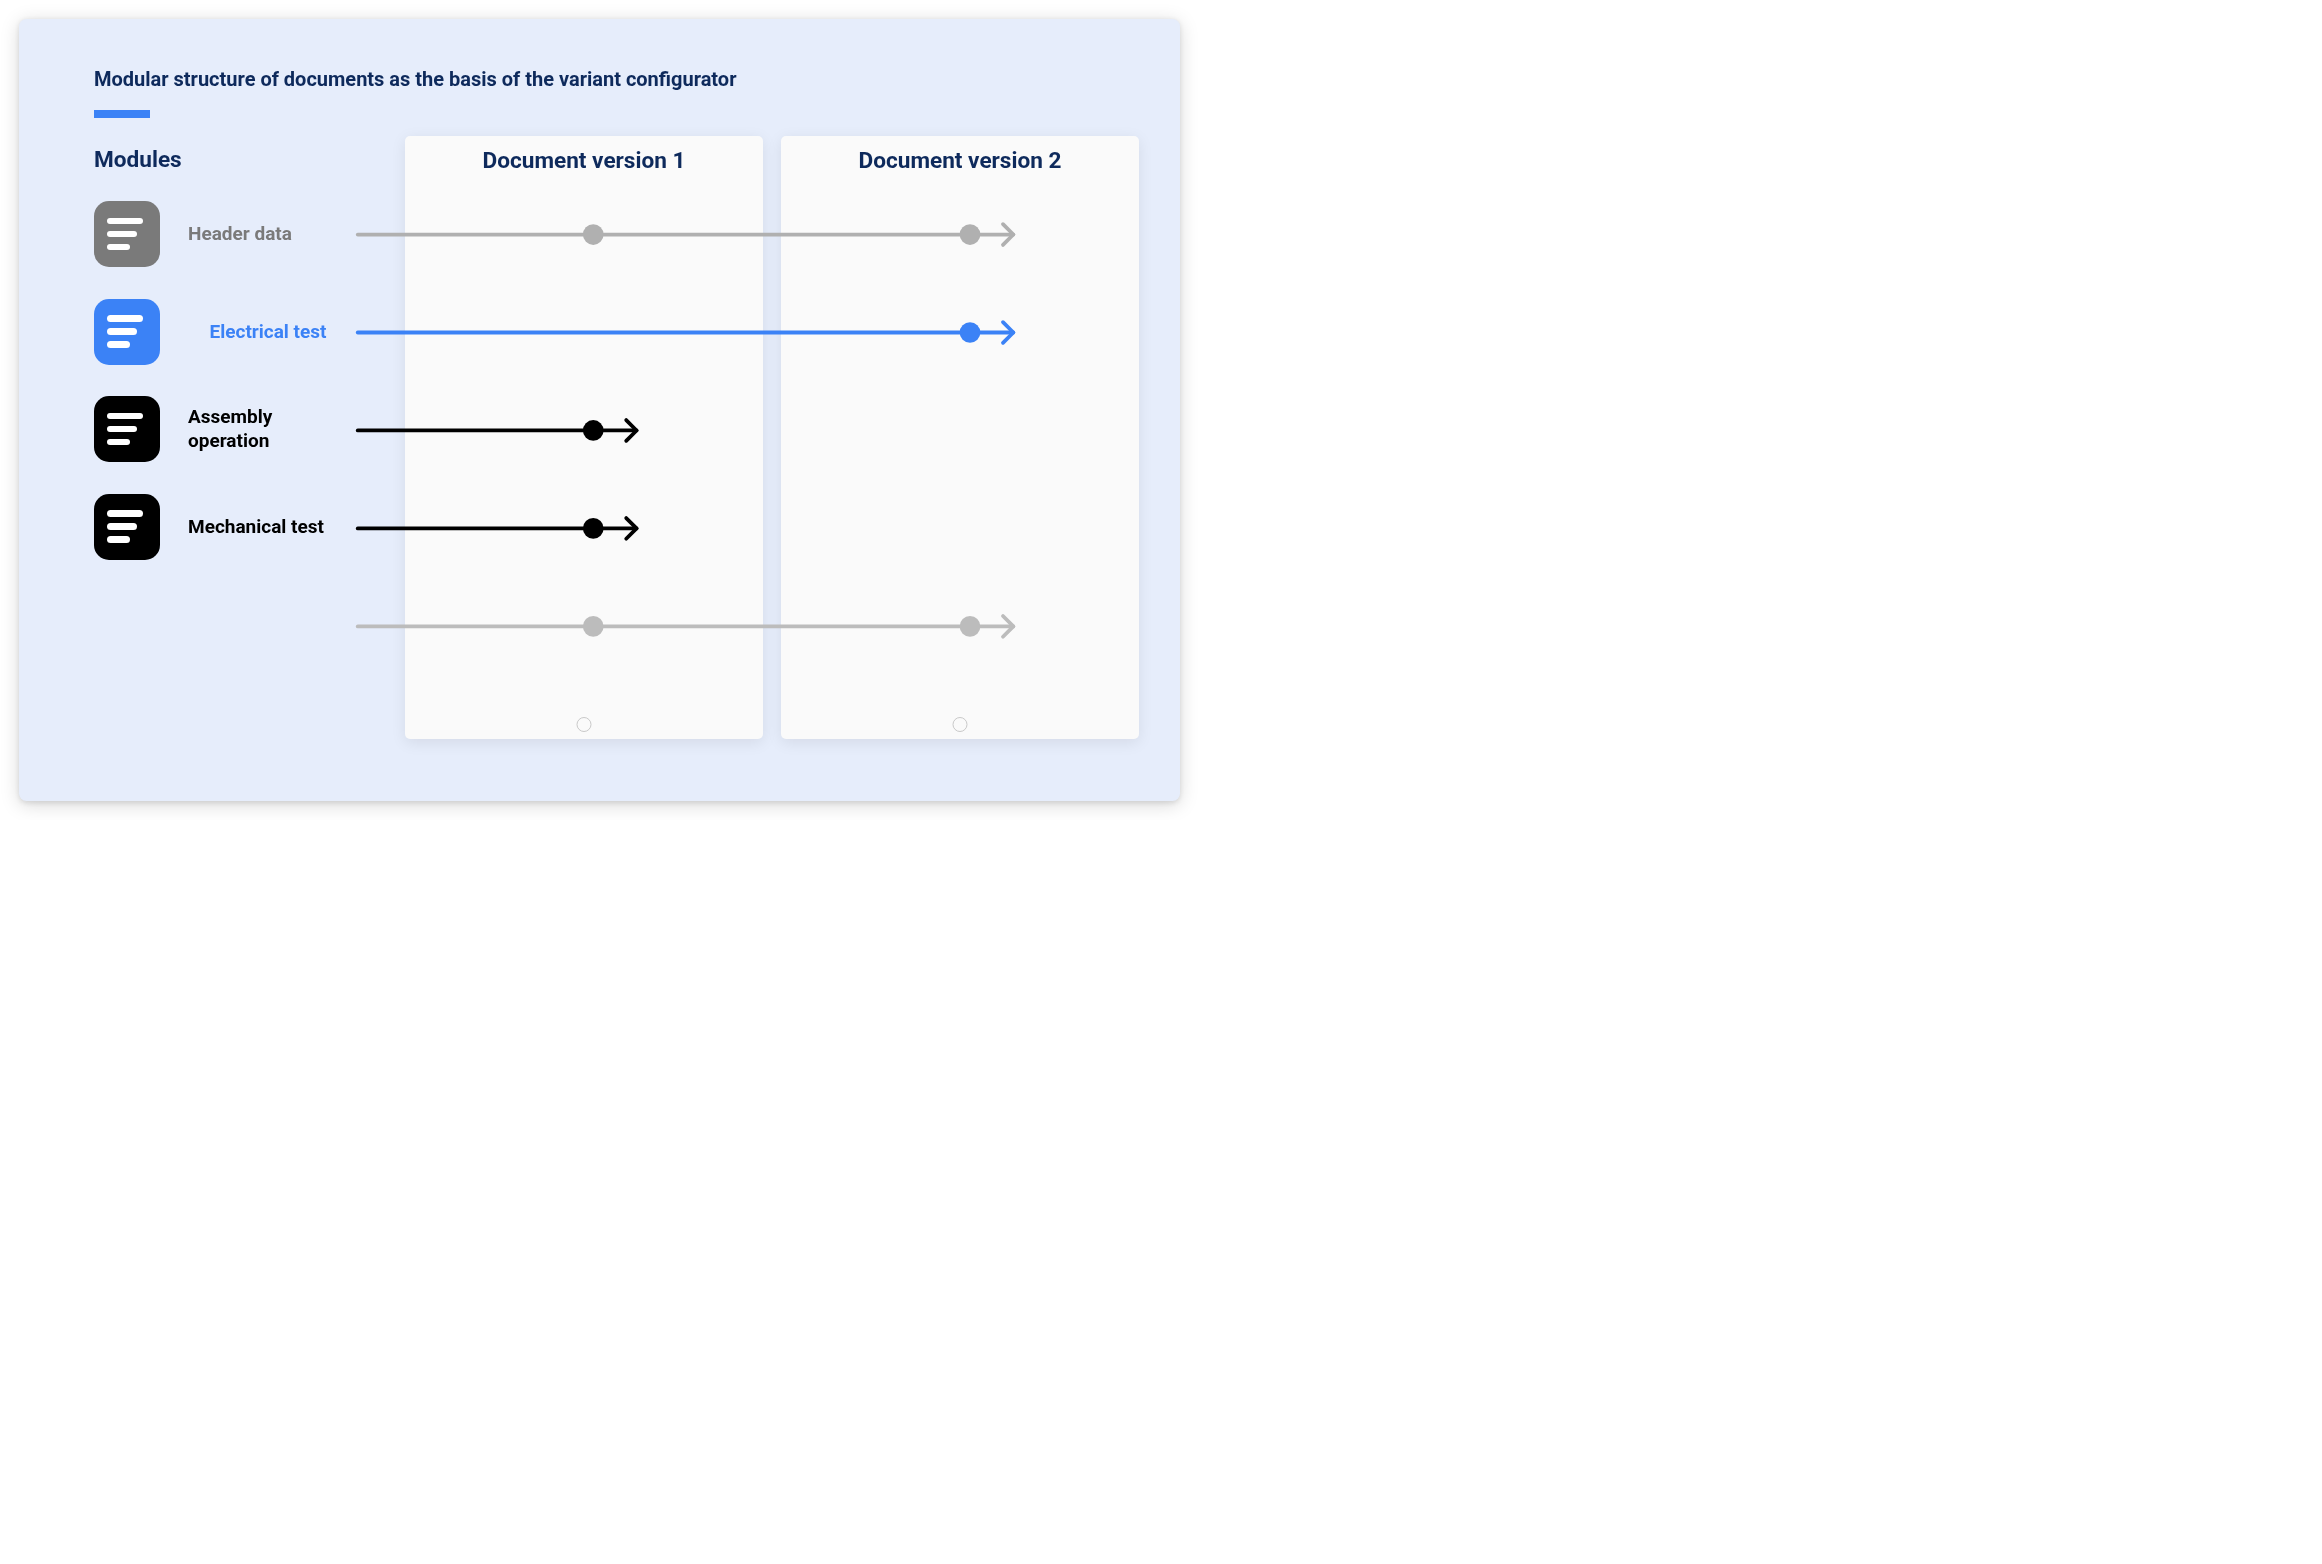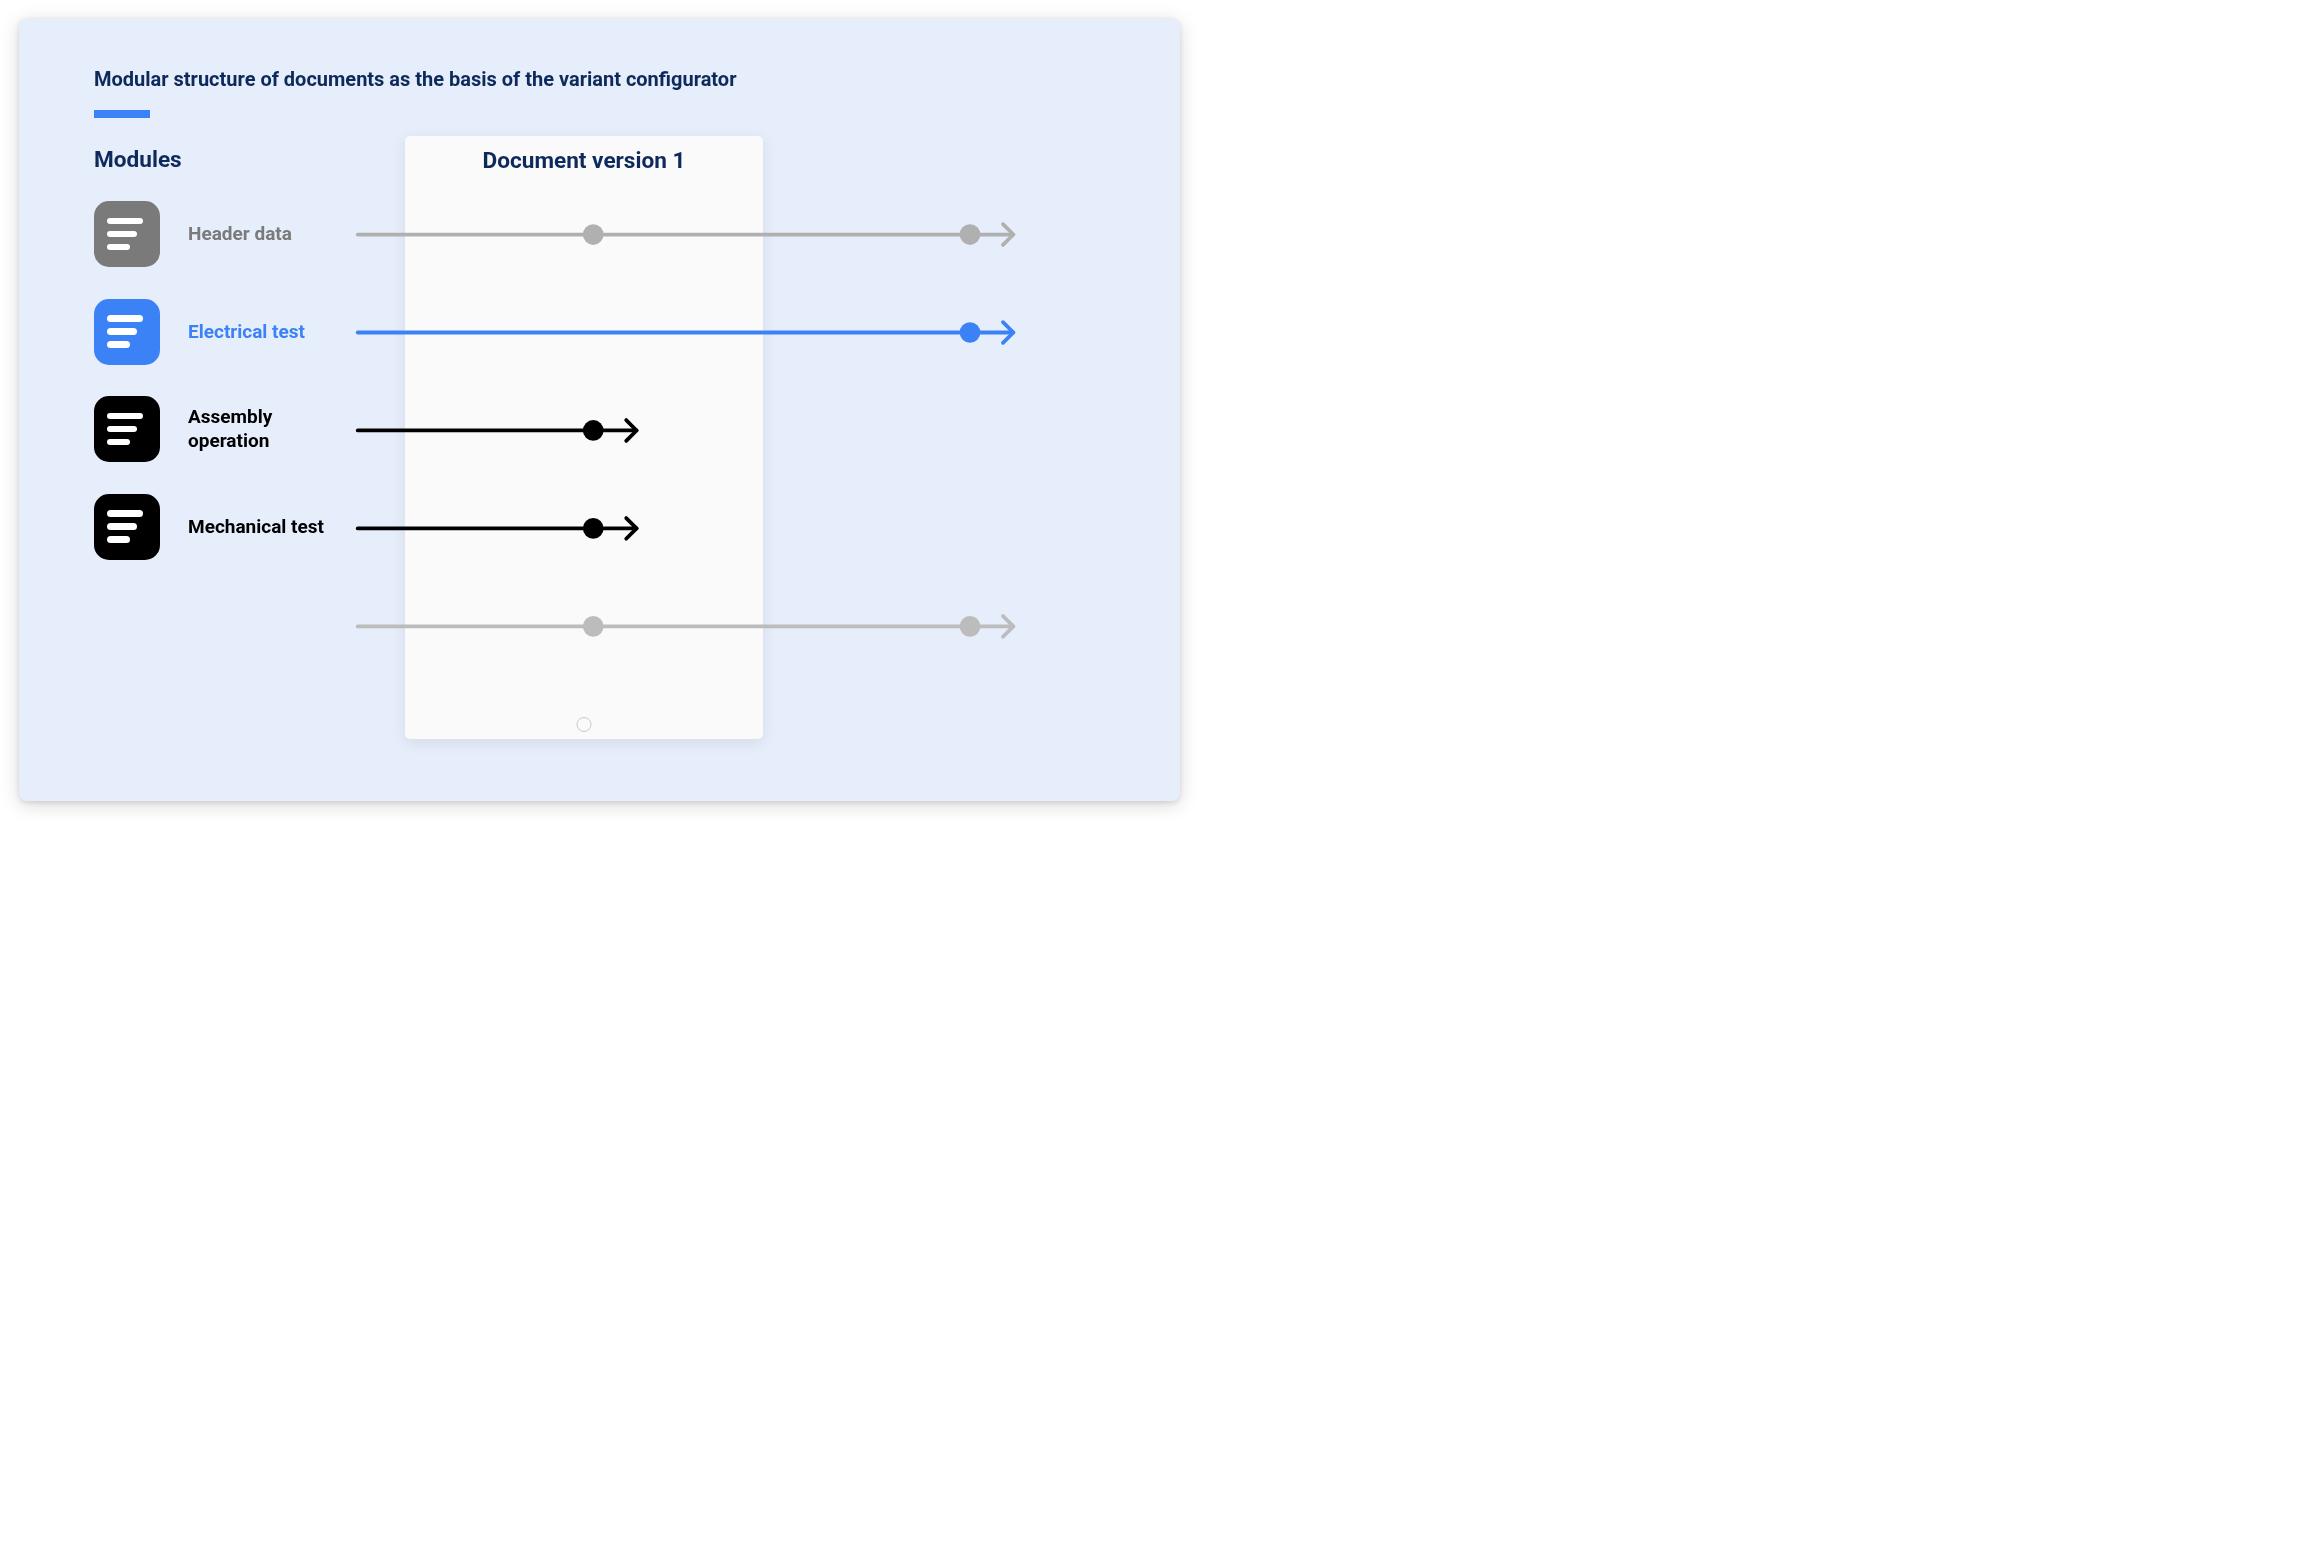--- a/index.html
+++ b/index.html
@@ -109,21 +109,21 @@
     font-size: 19px;
     font-weight: 700;
     width: 160px;
     line-height: 1.25;
   }
   .ic-gray  { background: #7a7a7a; }
   .ic-blue  { background: #3b82f6; }
   .ic-black { background: #000; }
   .ic-light { background: #b8b8b8; }
   .txt-gray  { color: #7a7a7a; }
-  .txt-blue  { color: #3b82f6; }
+  .txt-blue  { color: #3b82f6; text-align: center; }
   .txt-black { color: #000000; }
   .txt-light { color: #9a9a9a; }
 
   .arrows {
     position: absolute;
     left: 0;
     top: 0;
     pointer-events: none;
   }
 </style>
@@ -132,20 +132,24 @@
 
 <div class="panel">
   <h1 class="title">Modular structure of documents as the basis of the variant configurator</h1>
   <div class="accent-bar"></div>
 
   <div class="content">
     <div class="col-header col-modules">Modules</div>
 
     <div class="card card1">
       <div class="card-title">Document version 1</div>
+      <div class="card-handle"></div>
+    </div>
+    <div class="card card2">
+      <div class="card-title">Document version 2</div>
       <div class="card-handle"></div>
     </div>
 
     <div class="module-list" id="module-list">
         <div class="module-row">
           <div class="module-icon ic-gray">
             <div class="line l1"></div>
             <div class="line l2"></div>
             <div class="line l3"></div>
           </div>

